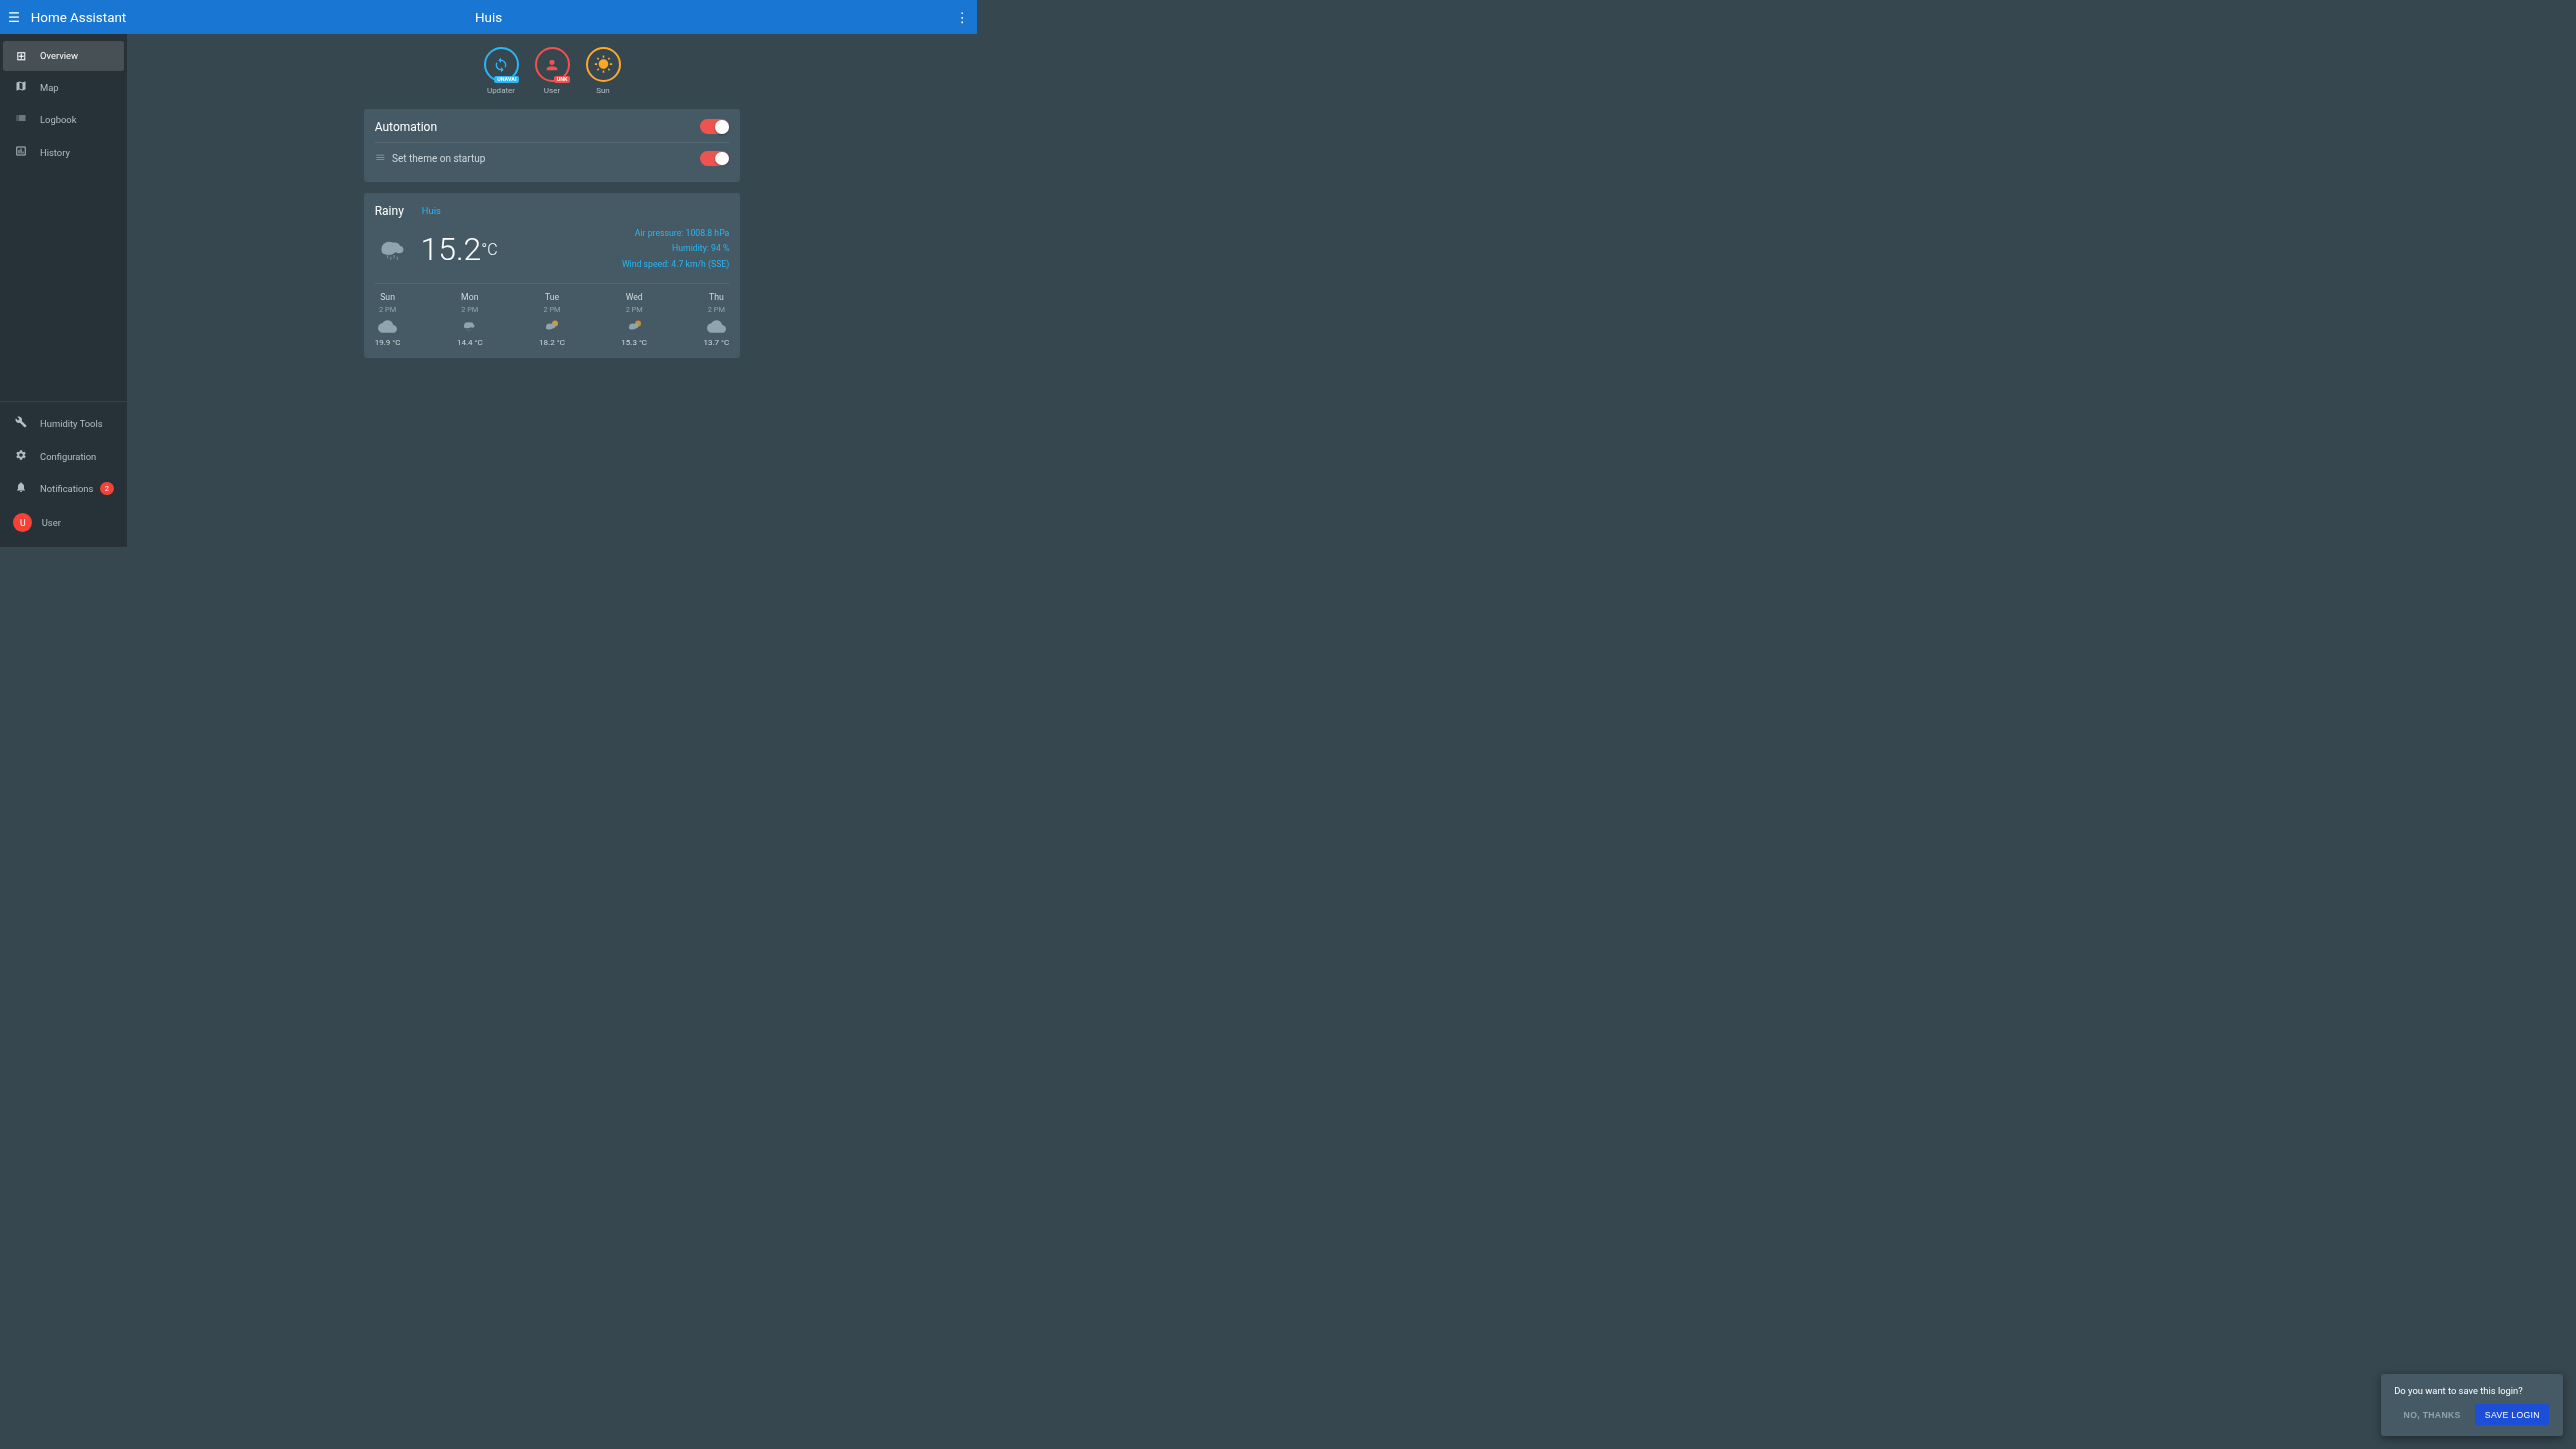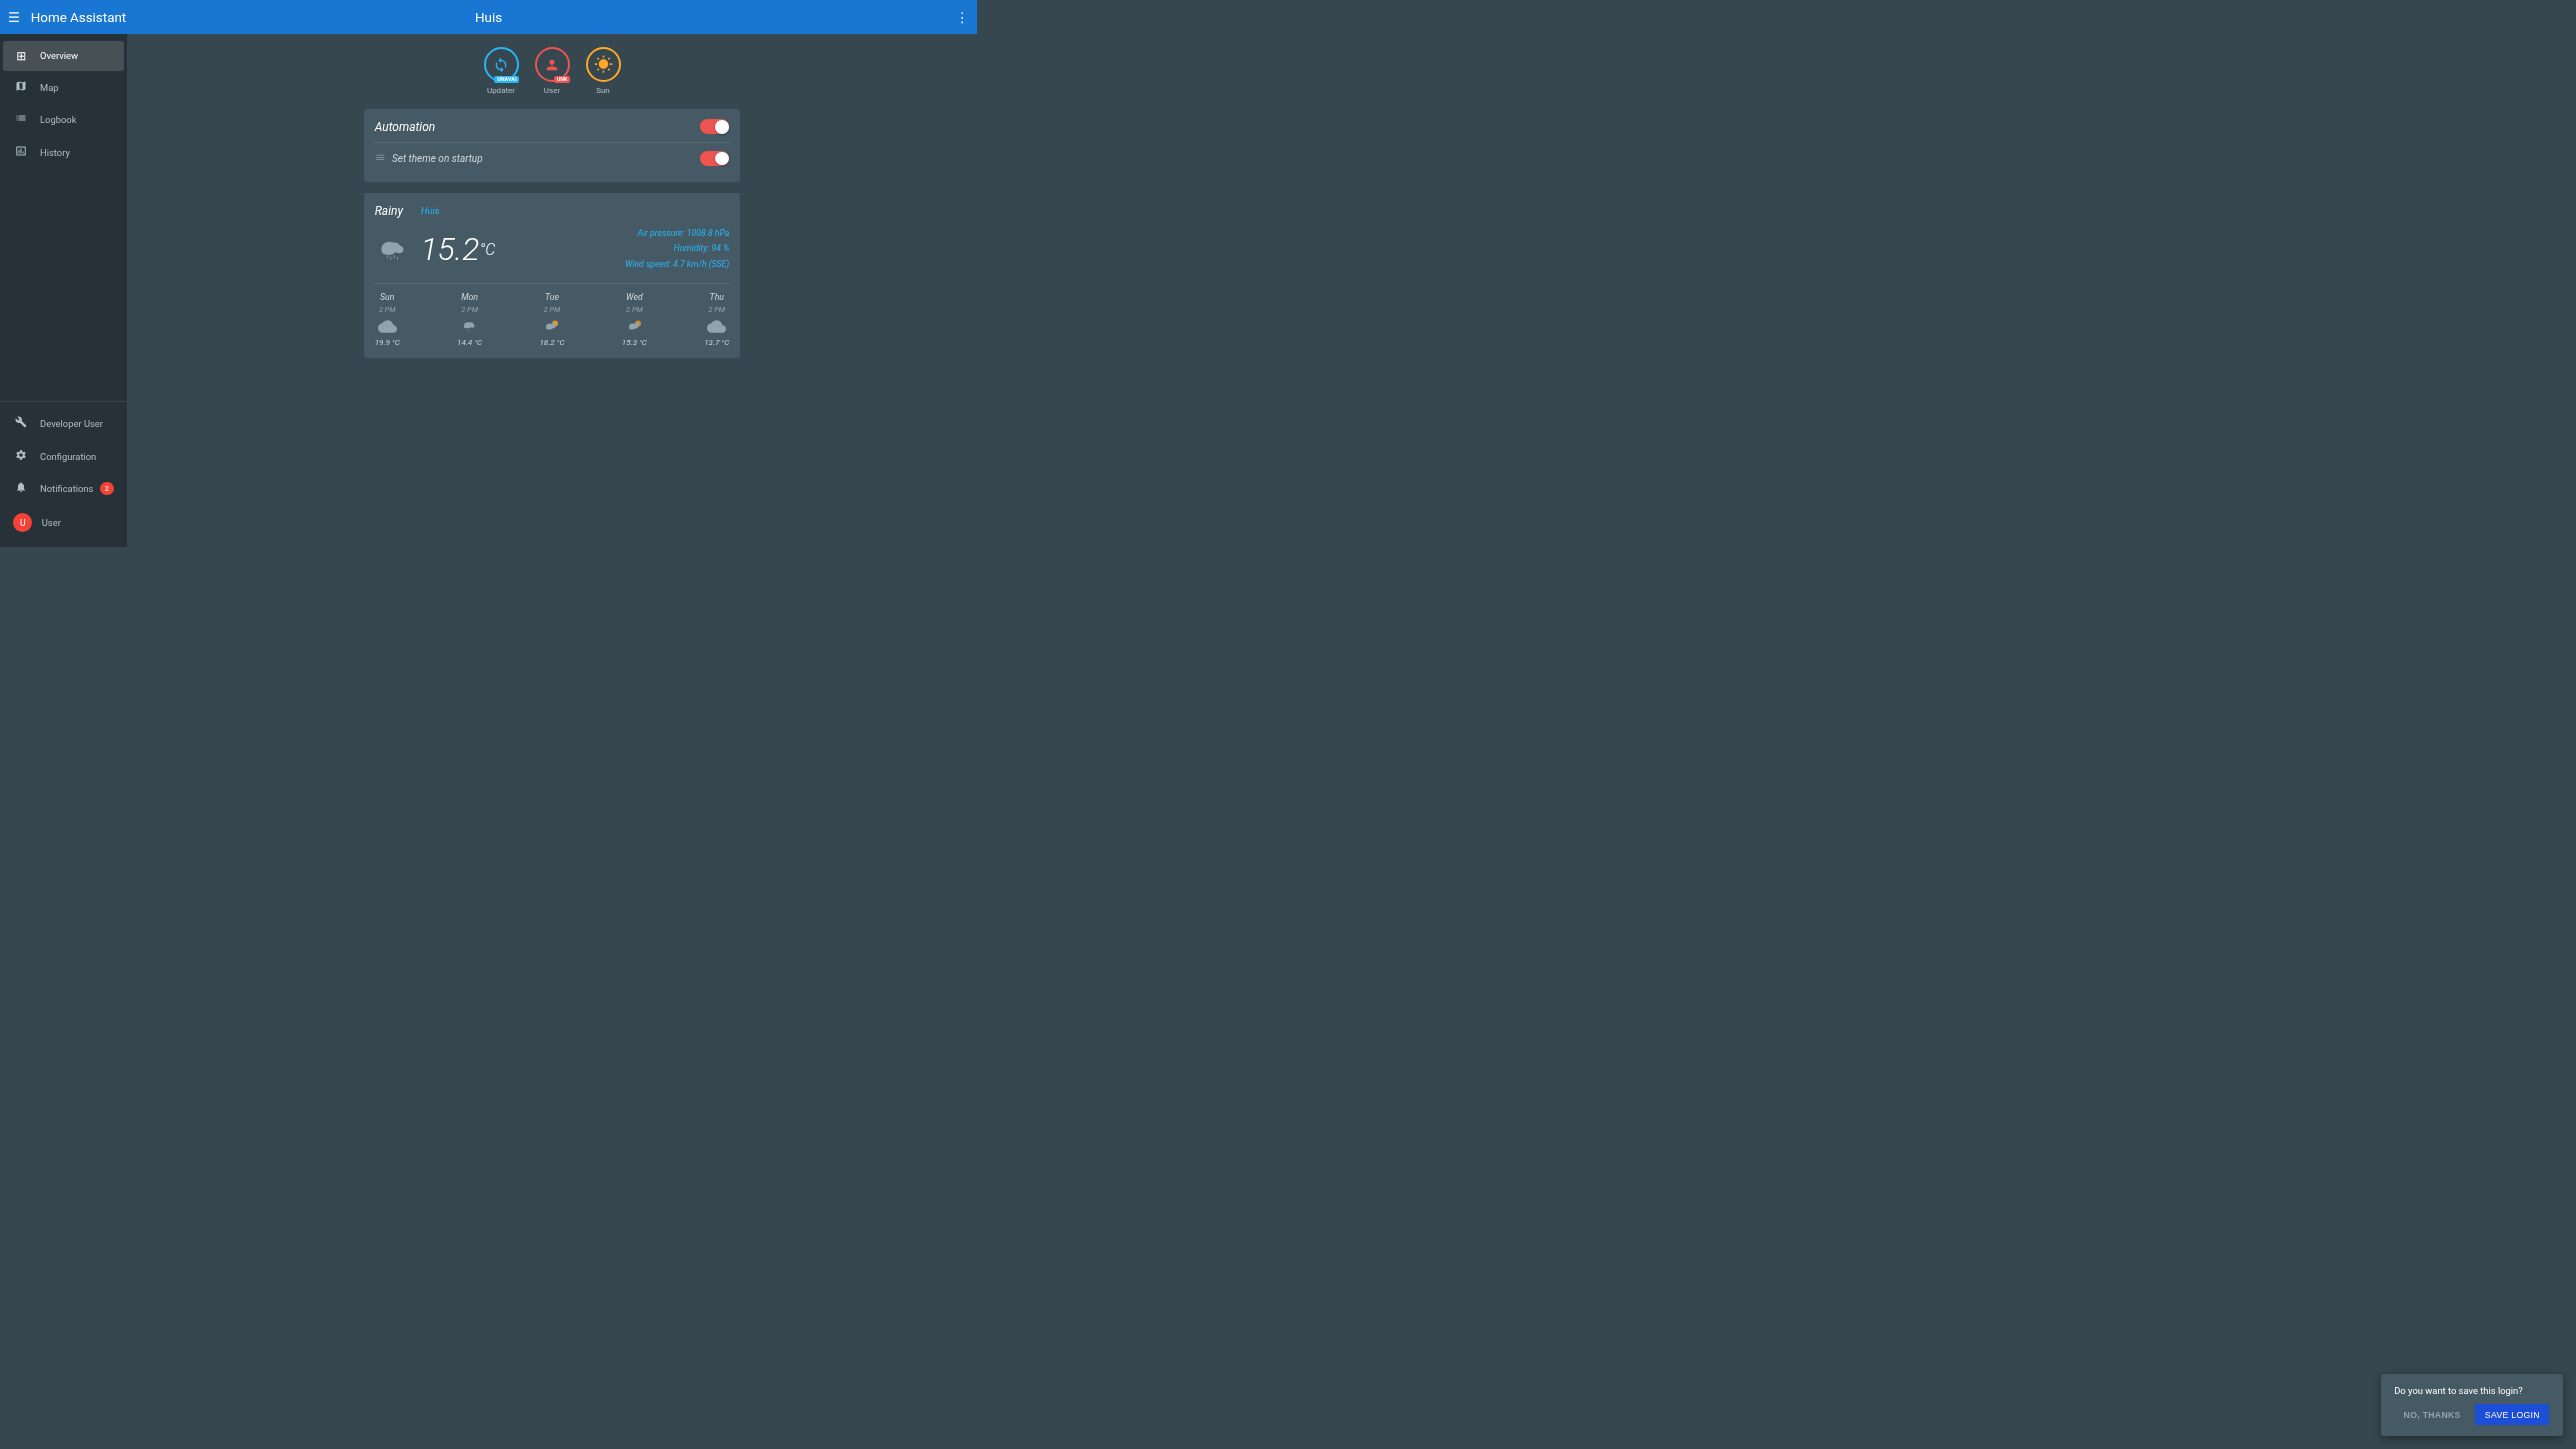--- a/index.html
+++ b/index.html
@@ -190,21 +190,20 @@
 
     
     .card {
       background: #455a64;
       border-radius: 2.7px;
       margin-bottom: 10.7px;
       padding: 10.7px;
       max-width: 376px;
       margin-left: auto;
       margin-right: auto;
-      font-style: italic;
     }
 
     
     .card-header {
       display: flex;
       align-items: center;
       justify-content: space-between;
       margin-bottom: 8px;
     }
     .card-title {
@@ -418,21 +417,21 @@
         <span>History</span>
       </div>
     </nav>
     <div class="sidebar-bottom">
       <div class="sidebar-item">
         <span class="item-icon">
           <svg width="12" height="12" viewBox="0 0 24 24" fill="currentColor">
               <path d="M22.7 19l-9.1-9.1c.9-2.3.4-5-1.5-6.9-2-2-5-2.4-7.4-1.3L9 6 6 9 1.6 4.7C.4 7.1.9 10.1 2.9 12.1c1.9 1.9 4.6 2.4 6.9 1.5l9.1 9.1c.4.4 1 .4 1.4 0l2.3-2.3c.5-.4.5-1.1.1-1.4z"></path>
             </svg>
         </span>
-        <span>Developer User</span>
+        <span>Humidity Tools</span>
       </div>
       <div class="sidebar-item">
         <span class="item-icon">
           <svg width="12" height="12" viewBox="0 0 24 24" fill="currentColor">
               <path d="M19.14,12.94c0.04-0.3,0.06-0.61,0.06-0.94c0-0.32-0.02-0.64-0.07-0.94l2.03-1.58c0.18-0.14,0.23-0.41,0.12-0.61 l-1.92-3.32c-0.12-0.22-0.37-0.29-0.59-0.22l-2.39,0.96c-0.5-0.38-1.03-0.7-1.62-0.94L14.4,2.81c-0.04-0.24-0.24-0.41-0.48-0.41 h-3.84c-0.24,0-0.43,0.17-0.47,0.41L9.25,5.35C8.66,5.59,8.12,5.92,7.63,6.29L5.24,5.33c-0.22-0.08-0.47,0-0.59,0.22L2.74,8.87 C2.62,9.08,2.66,9.34,2.86,9.48l2.03,1.58C4.84,11.36,4.8,11.69,4.8,12s0.02,0.64,0.07,0.94l-2.03,1.58 c-0.18,0.14-0.23,0.41-0.12,0.61l1.92,3.32c0.12,0.22,0.37,0.29,0.59,0.22l2.39-0.96c0.5,0.38,1.03,0.7,1.62,0.94l0.36,2.54 c0.05,0.24,0.24,0.41,0.48,0.41h3.84c0.24,0,0.44-0.17,0.47-0.41l0.36-2.54c0.59-0.24,1.13-0.56,1.62-0.94l2.39,0.96 c0.22,0.08,0.47,0,0.59-0.22l1.92-3.32c0.12-0.22,0.07-0.47-0.12-0.61L19.14,12.94z M12,15.6c-1.98,0-3.6-1.62-3.6-3.6 s1.62-3.6,3.6-3.6s3.6,1.62,3.6,3.6S13.98,15.6,12,15.6z"></path>
             </svg>
         </span>
         <span>Configuration</span>
       </div>
       <div class="sidebar-item">

